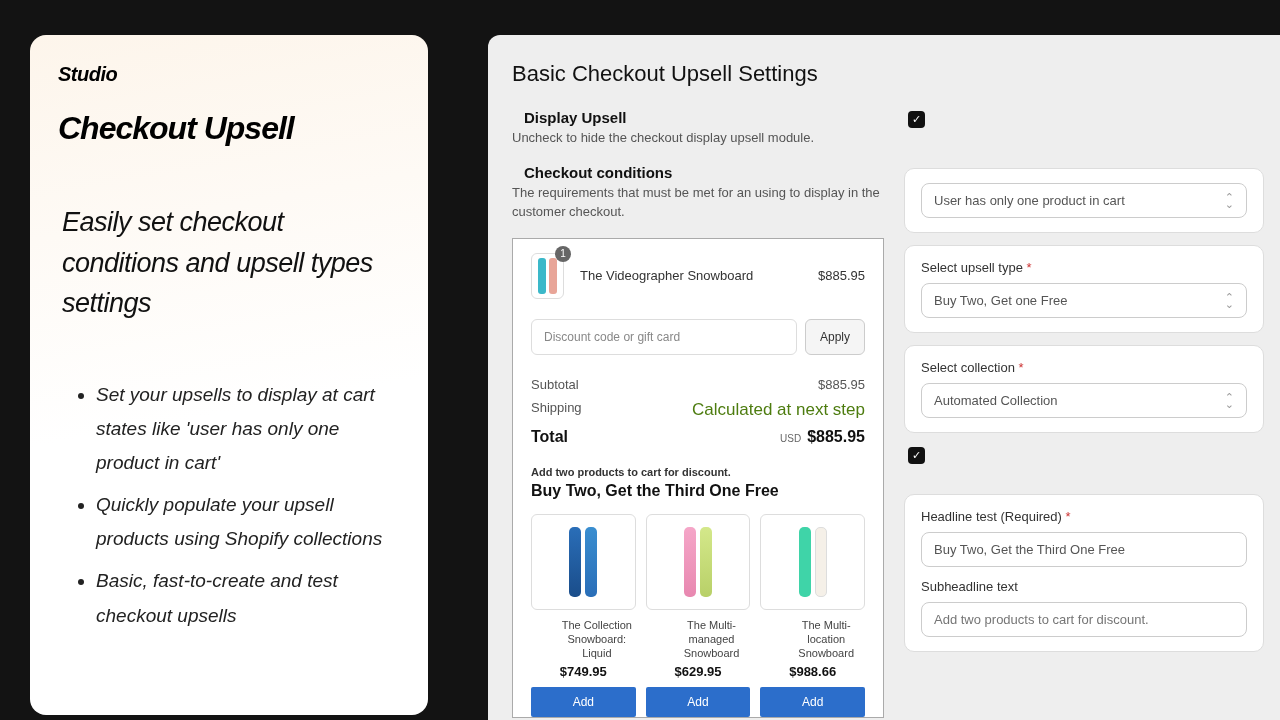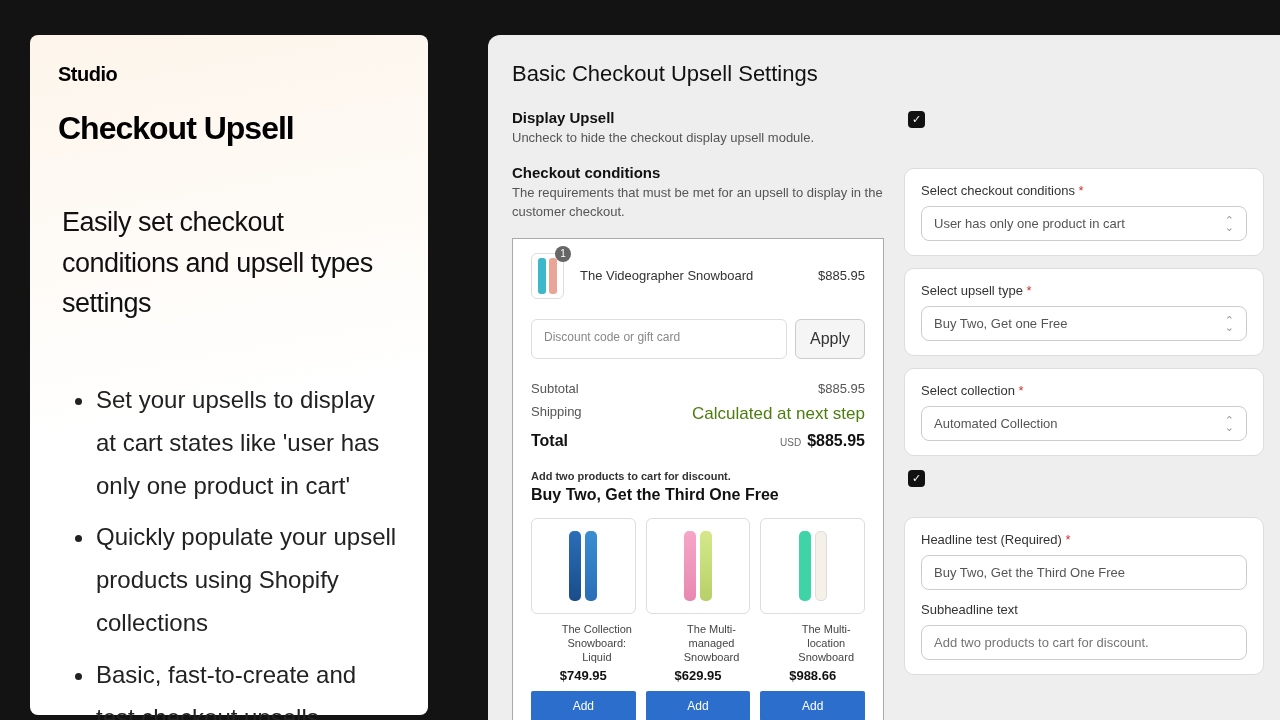--- a/index.html
+++ b/index.html
@@ -1,32 +1,32 @@
 <!DOCTYPE html>
 <html><head>
 <meta charset="utf-8">
 <style>
 * { box-sizing: border-box; margin: 0; padding: 0; }
 body { font-family: -apple-system, BlinkMacSystemFont, 'Segoe UI', sans-serif; background: #131313; height: 720px; width: 1280px; overflow: hidden; }
 .container { display: flex; gap: 60px; padding-top: 35px; padding-left: 30px; }
 
-.sidebar { background: linear-gradient(170deg, #fdf5eb 0%, #ffffff 55%); border-radius: 8px; width: 398px; padding: 28px 28px 40px 28px; height: 680px; }
+.sidebar { background: linear-gradient(170deg, #fdf5eb 0%, #ffffff 55%); border-radius: 16px; width: 398px; padding: 28px 28px 40px 28px; height: 680px; font-style: italic; }
 .brand { font-weight: 900; font-size: 20px; letter-spacing: -0.5px; color: #000; margin-bottom: 24px; }
 .sb-title { font-weight: 900; font-size: 32px; color: #000; letter-spacing: -1px; margin-bottom: 55px; }
 .sb-sub { font-size: 27px; font-weight: 500; color: #111; letter-spacing: -0.5px; line-height: 1.5; margin-bottom: 54px; padding-left: 4px; }
 .sb-list { list-style: disc; padding-left: 38px; }
-.sb-list li { font-size: 24px; color: #222; line-height: 1.8; margin-bottom: 8px; }
+.sb-list li { font-size: 19px; color: #222; line-height: 1.8; margin-bottom: 8px; }
 
 .main { background: #eeeeee; border-radius: 12px 0 0 0; flex: 1; padding: 26px 16px 0 24px; height: 690px; position: relative; overflow: hidden; }
 .page-title { font-size: 22px; font-weight: 400; color: #111; margin-bottom: 22px; }
 .cols { display: flex; gap: 20px; }
 .left { flex: 1; min-width: 0; }
 .right { width: 360px; }
 
-.sect-label { font-weight: 600; font-size: 15px; color: #111; margin-bottom: 3px; }
+.sect-label { font-weight: 600; font-size: 15px; color: #111; margin-bottom: 3px; margin-left: 12px; }
 .sect-desc { font-size: 13px; color: #555; margin-bottom: 16px; line-height: 1.45; }
 
 .check { width: 17px; height: 17px; border-radius: 4px; background: #111; display: inline-flex; align-items: center; justify-content: center; color: #fff; font-size: 11px; }
 
 .card { background: #fff; border: 1px solid #ddd; border-radius: 10px; padding: 14px 16px; margin-bottom: 12px; }
 .field-label { font-size: 13px; color: #333; margin-bottom: 8px; }
 .req { color: #c33; }
 .select { width: 100%; border: 1px solid #ccc; border-radius: 8px; padding: 9px 12px; font-size: 13px; display: flex; justify-content: space-between; align-items: center; background: #fff; color: #555; }
 .updn { color: #999; font-size: 11px; line-height: 0.6; }
 .text-input { width: 100%; border: 1px solid #ccc; border-radius: 8px; padding: 9px 12px; font-size: 13px; color: #555; background: #fff; }
@@ -34,21 +34,21 @@
 .preview { border: 1px solid #aaa; background: #fff; margin-top: 0; }
 .cart-row { display: flex; align-items: center; padding: 14px 18px; gap: 16px; }
 .thumb-wrap { position: relative; border: 1px solid #ddd; border-radius: 6px; padding: 4px 6px; }
 .thumb { display: flex; gap: 3px; }
 .board { width: 8px; height: 36px; border-radius: 3px; }
 .badge { position: absolute; top: -8px; right: -8px; background: #666; color: #fff; border-radius: 50%; width: 16px; height: 16px; font-size: 10px; display: flex; align-items: center; justify-content: center; }
 .prod-name { flex: 1; font-size: 13px; color: #333; }
 .price { font-size: 13px; color: #333; }
 .disc-row { display: flex; gap: 8px; padding: 6px 18px; }
 .disc-input { flex: 1; border: 1px solid #ddd; border-radius: 6px; padding: 10px 12px; font-size: 12px; color: #888; }
-.apply-btn { border: 1px solid #ccc; background: #f5f5f5; border-radius: 6px; padding: 10px 14px; font-size: 16px; color: #333; }
+.apply-btn { border: 1px solid #ccc; background: #f5f5f5; border-radius: 6px; padding: 10px 14px; font-size: 12px; color: #333; }
 .totals { padding: 12px 18px 0 18px; }
 .t-row { display: flex; justify-content: space-between; font-size: 13px; color: #555; padding: 4px 0; }
 .t-total { font-weight: 700; font-size: 16px; color: #111; }
 .t-total .curr { font-size: 10px; color: #666; font-weight: 400; margin-right: 6px; }
 .up-header { padding: 16px 18px 4px 18px; }
 .up-sub { font-size: 11px; font-weight: 600; color: #333; margin-bottom: 4px; }
 .up-title { font-size: 16px; font-weight: 700; color: #111; }
 .tiles { display: flex; gap: 10px; padding: 10px 18px 0 18px; }
 .tile { flex: 1; text-align: center; }
 .tile-img { border: 1px solid #ddd; border-radius: 6px; height: 96px; display: flex; align-items: center; justify-content: center; gap: 4px; margin-bottom: 8px; }
@@ -74,21 +74,21 @@
 
   <main class="main">
     <h2 class="page-title">Basic Checkout Upsell Settings</h2>
     <div class="cols">
       <div class="left">
         <div class="cols" style="gap:28px;">
           <div style="flex:1">
             <div class="sect-label">Display Upsell</div>
             <div class="sect-desc">Uncheck to hide the checkout display upsell module.</div>
             <div class="sect-label">Checkout conditions</div>
-            <div class="sect-desc">The requirements that must be met for an upsell to display in the customer checkout.</div>
+            <div class="sect-desc">The requirements that must be met for an using to display in the customer checkout.</div>
           </div>
         </div>
 
         <div class="preview">
           <div class="cart-row">
             <div class="thumb-wrap">
               <div class="thumb">
                   <div class="board" style="background:#3bb8c9"></div>
                   <div class="board" style="background:#e8a598"></div>
                 </div>
@@ -150,21 +150,20 @@
           </div>
         </div>
       </div>
 
       <div class="right">
         <div style="margin-bottom:40px;padding-left:4px;">
           <span class="check">✓</span>
         </div>
 
         <div class="card">
-          <div class="field-label"><span>Select checkout conditions</span> <span class="req">*</span></div>
           <div class="select">
               <span>User has only one product in cart</span>
               <span class="updn">⌃<br>⌄</span>
             </div>
         </div>
 
         <div class="card">
           <div class="field-label"><span>Select upsell type</span> <span class="req">*</span></div>
           <div class="select">
               <span>Buy Two, Get one Free</span>

